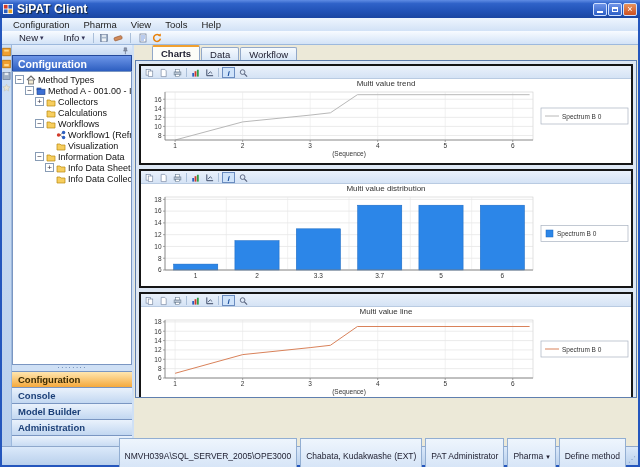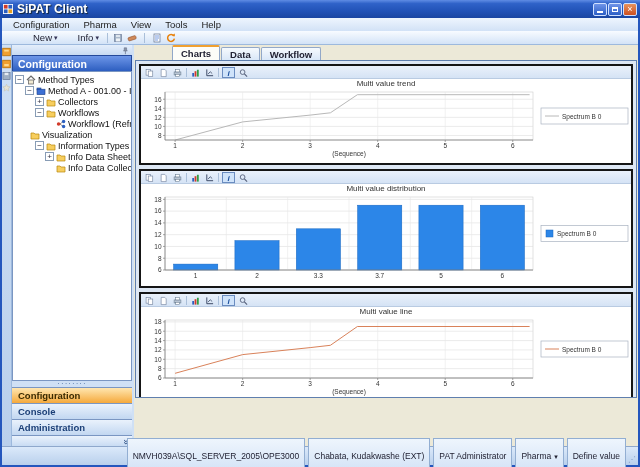--- a/index.html
+++ b/index.html
@@ -18,21 +18,21 @@
   .wbtn.close { background:linear-gradient(180deg,#e8935c,#cc4f21); }
   .restore-glyph { display:inline-block; width:6px; height:5px; border:1px solid #fff; border-top-width:2px; margin-top:3px; }
   .min-glyph { display:inline-block; width:6px; height:2px; background:#fff; margin-top:7px; }
   
   .menubar { position:absolute; left:0; top:18px; width:636px; height:13px;
              background:linear-gradient(180deg,#eef5fe,#d2e2f6); display:flex; align-items:center; padding-left:4px; }
   .menuitem { font-size:9.5px; color:#222; padding:0 7px; height:13px; line-height:13px; }
   
   .toolbar { position:absolute; left:0; top:31px; width:636px; height:14px;
              background:linear-gradient(180deg,#f8fbff,#d3e3f7); border-bottom:1px solid #9db9dd;
-             display:flex; align-items:center; padding-left:16px; gap:2px; }
+             display:flex; align-items:center; padding-left:2px; gap:2px; }
   .tbtn { display:flex; align-items:center; gap:2px; font-size:9.5px; color:#223; padding:0 3px; height:12px; }
   .tbarrow { font-size:7px; color:#335; }
   .tsep { width:1px; height:10px; background:#aabfd9; margin:0 3px; }
   .ic { display:inline-flex; width:10px; height:10px; }
   .ic svg { width:10px; height:10px; }
   
   .main { position:absolute; left:0; top:45px; width:636px; height:403px; display:flex; }
   .dockstrip { width:11px; background:linear-gradient(180deg,#cfe0f5,#b9cfec); border-right:1px solid #9db9dd;
                display:flex; flex-direction:column; align-items:center; padding-top:2px; gap:3px; }
   .dockstrip .ic { width:9px; height:9px; }
@@ -52,24 +52,24 @@
             letter-spacing:1px; line-height:4px; }
   .navbtn { height:16px; border-top:1px solid #7a96c2; background:linear-gradient(180deg,#eaf2fc,#c2d7f1);
             font-size:9.5px; font-weight:bold; color:#1b3f77; display:flex; align-items:center; padding-left:6px; }
   .navbtn.active { background:linear-gradient(180deg,#ffe6b0,#f5a93c); color:#3a2a00; }
   .navfoot { height:13px; border-top:1px solid #7a96c2; background:linear-gradient(180deg,#eaf2fc,#c2d7f1);
              display:flex; justify-content:flex-end; align-items:center; padding-right:4px; }
   .chev { font-size:9px; color:#1b3f77; transform:rotate(90deg); display:inline-block; }
   .vsplit { width:3px; background:#cfe0f5; }
   
   .rightpane { flex:1; background:#ece9d8; position:relative; }
-  .tabstrip { height:15px; display:flex; align-items:flex-end; padding-left:6px; gap:1px;margin-left:32px; }
+  .tabstrip { height:15px; display:flex; align-items:flex-end; padding-left:18px; gap:1px; }
   .tab { font-size:9.5px; color:#223; padding:1px 8px 0 8px; height:13px; line-height:12px;
          background:linear-gradient(180deg,#f6fafe,#d9e7f8); border:1px solid #92a8c8; border-bottom:none;
-         border-radius:2px 2px 0 0;font-weight:bold; }
+         border-radius:2px 2px 0 0; }
   .tab.active { background:#fdfdf8; border-top:2px solid #f0a030; height:15px; font-weight:bold; }
   .chartsarea { margin:0 1px; height:338px; border:1px solid #5f7fae; background:#dde7f4; padding:3px; overflow:hidden; }
   .chartbox { border:2px solid #151515; background:#fff; margin-bottom:4px; }
   .charttb { height:13px; background:linear-gradient(180deg,#eaf1fb,#d5e3f5); border-bottom:1px solid #b9cbe2;
              display:flex; align-items:center; padding-left:3px; gap:3px; }
   .charttb .ic { width:9px; height:9px; padding:0; }
   .cib { display:inline-flex; padding:0 1px; }
   .cib.active { border:1px solid #6a8cc0; background:#cfe3fa; }
   .charttitle { height:10px; text-align:center; font-size:8px; color:#333; line-height:10px; }
   .csep { width:1px; height:9px; background:#aabfd9; }
@@ -216,57 +216,66 @@
           <div class="trow" style="padding-left: 22px;">
             <span class="texp">+</span>
             <span class="ic">
               <svg viewBox="0 0 10 10">
                 <path d="M1 3 h3 l1 1 h4 v5 h-8 z" fill="#f7ce5e" stroke="#b8860b" stroke-width="0.7"></path>
               </svg>
             </span>
             <span class="tlabel">Collectors</span>
           </div>
           <div class="trow" style="padding-left: 22px;">
+            <span class="tspc"></span>
+            <span class="ic">
+              <svg viewBox="0 0 10 10">
+                <path d="M1 3 h3 l1 1 h4 v5 h-8 z" fill="#f7ce5e" stroke="#b8860b" stroke-width="0.7"></path>
+              </svg>
+            </span>
+            <span class="tlabel">Calculations</span>
+          </div>
+          <div class="trow" style="padding-left: 22px;">
             <span class="texp">−</span>
             <span class="ic">
               <svg viewBox="0 0 10 10">
                 <path d="M1 3 h3 l1 1 h4 v5 h-8 z" fill="#f7ce5e" stroke="#b8860b" stroke-width="0.7"></path>
               </svg>
             </span>
             <span class="tlabel">Workflows</span>
           </div>
           <div class="trow" style="padding-left: 32px;">
             <span class="tspc"></span>
             <span class="ic">
               <svg viewBox="0 0 10 10">
                 <path d="M4 5 L7 2.5 M4 5 L7 7.5" stroke="#777" stroke-width="0.8"></path>
                 <circle cx="2.6" cy="5" r="1.8" fill="#d23b2a"></circle>
                 <circle cx="7.6" cy="2.5" r="1.7" fill="#2c5fc0"></circle>
                 <circle cx="7.6" cy="7.5" r="1.7" fill="#2c5fc0"></circle>
               </svg>
             </span>
             <span class="tlabel">Workflow1 (RefreshBackground</span>
           </div>
-          <div class="trow" style="padding-left: 6px;">
+          <div class="trow" style="padding-left: 32px;">
             <span class="tspc"></span>
             <span class="ic">
               <svg viewBox="0 0 10 10">
                 <path d="M1 3 h3 l1 1 h4 v5 h-8 z" fill="#f7ce5e" stroke="#b8860b" stroke-width="0.7"></path>
               </svg>
             </span>
             <span class="tlabel">Visualization</span>
           </div>
           <div class="trow" style="padding-left: 22px;">
             <span class="texp">−</span>
             <span class="ic">
               <svg viewBox="0 0 10 10">
                 <path d="M1 3 h3 l1 1 h4 v5 h-8 z" fill="#f7ce5e" stroke="#b8860b" stroke-width="0.7"></path>
               </svg>
             </span>
-            <span class="tlabel">Information Types</span>
+            <span class="tlabel">Information Data</span>
           </div>
           <div class="trow" style="padding-left: 32px;">
             <span class="texp">+</span>
             <span class="ic">
               <svg viewBox="0 0 10 10">
                 <path d="M1 3 h3 l1 1 h4 v5 h-8 z" fill="#f7ce5e" stroke="#b8860b" stroke-width="0.7"></path>
               </svg>
             </span>
             <span class="tlabel">Info Data Sheets</span>
           </div>
@@ -277,20 +286,21 @@
                 <path d="M1 3 h3 l1 1 h4 v5 h-8 z" fill="#f7ce5e" stroke="#b8860b" stroke-width="0.7"></path>
               </svg>
             </span>
             <span class="tlabel">Info Data Collectors</span>
           </div>
         </div>
       <div class="hsplit">········</div>
       <div id="navbtns">
           <div class="navbtn active">Configuration</div>
           <div class="navbtn">Console</div>
+          <div class="navbtn">Model Builder</div>
           <div class="navbtn">Administration</div>
         </div>
       <div class="navfoot">
         <span class="chev">»</span>
       </div>
     </div>
 
     <div class="vsplit"></div>
 
     <div class="rightpane">
@@ -633,18 +643,18 @@
         <span>Chabata, Kudakwashe (EXT)</span>
       </span>
       <span class="sfield">
         <span>PAT Administrator</span>
       </span>
       <span class="sfield">
         <span>Pharma</span>
         <span style="font-size: 7px;">▾</span>
       </span>
       <span class="sfield">
-        <span>Define value</span>
+        <span>Define method</span>
       </span>
       <span class="sgrip">⋰</span>
   </div>
 
 </div>
 
 </body></html>

